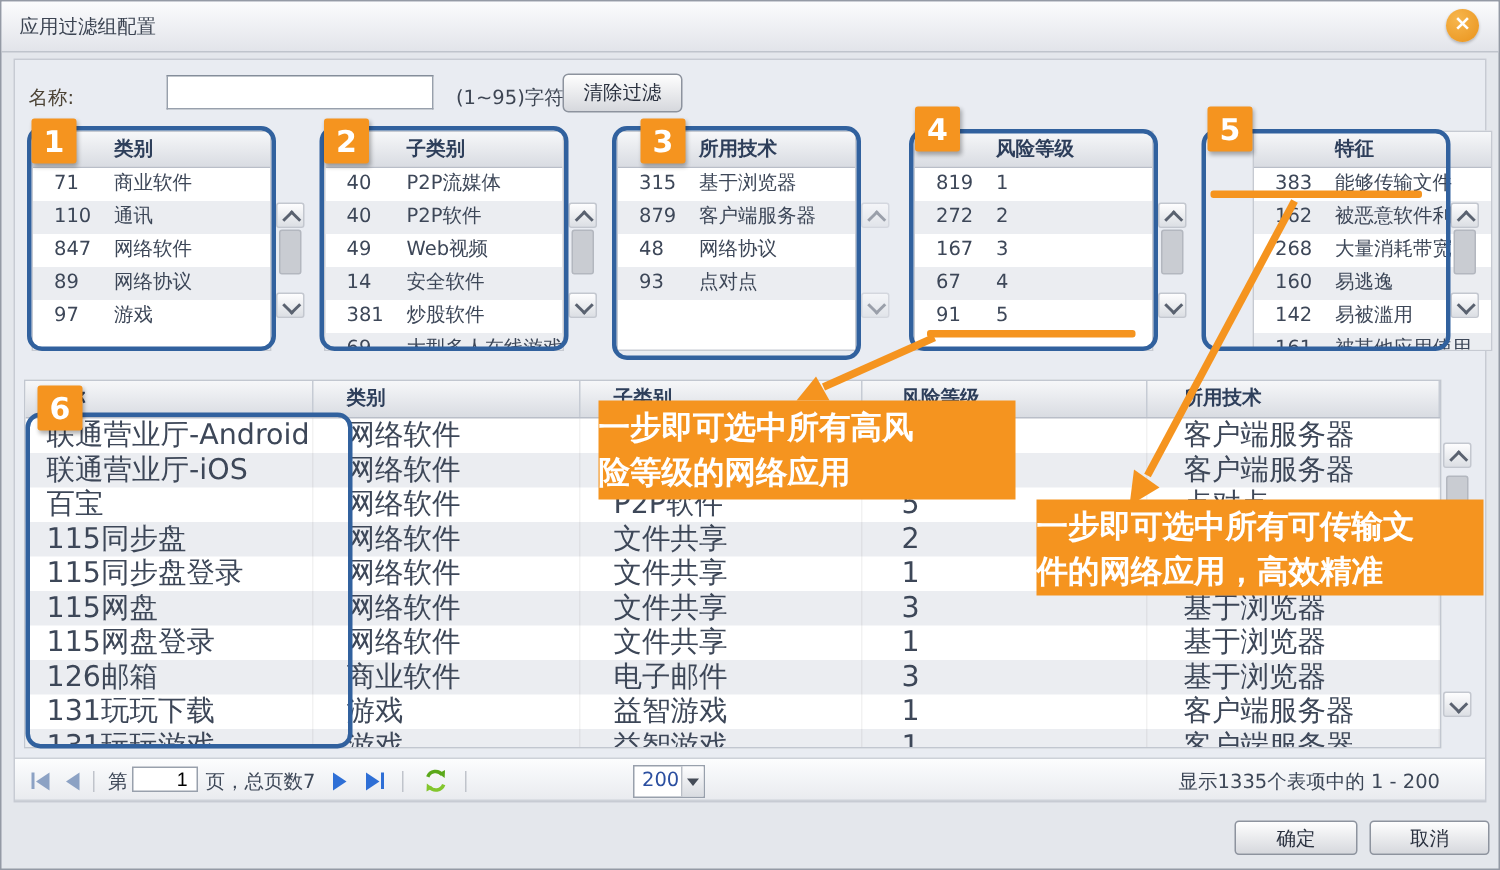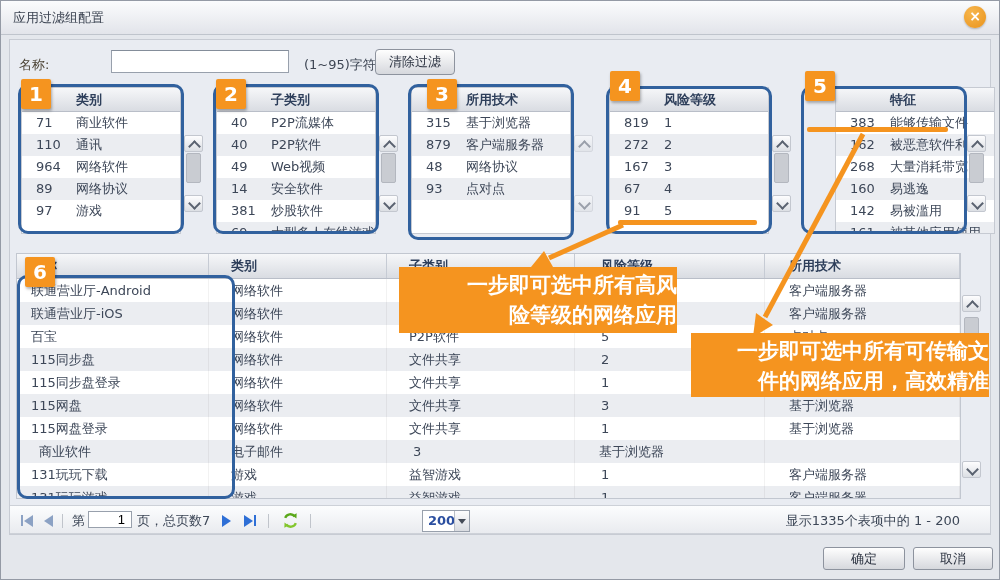--- a/index.html
+++ b/index.html
@@ -36,37 +36,37 @@
   
   .frame{position:absolute;border:3px solid #31619e;border-radius:10px;pointer-events:none;z-index:20;}
   .badge{position:absolute;width:30px;height:30px;background:#F5941F;color:#fff;font-size:20px;font-weight:bold;text-align:center;line-height:30px;border-radius:2px;box-shadow:1px 2px 3px rgba(0,0,0,.3);z-index:25;}
   
   .apptable{position:absolute;left:15px;top:252px;width:945px;height:246px;background:#fff;border:1px solid #c2c7d0;box-sizing:border-box;overflow:hidden;}
   .t-header,.t-row{display:grid;grid-template-columns:192px 178px 188px 190px auto;}
   .t-header{height:24px;background:linear-gradient(#f6f7f9,#d9dce2);border-bottom:1px solid #b9bec8;}
   .t-header span{font-size:13px;font-weight:bold;color:#2d3e5a;line-height:23px;border-right:1px solid #c6cbd4;white-space:nowrap;overflow:hidden;}
   .t-row{height:23px;}
   .t-row:nth-of-type(even){background:#ebedf1;}
-  .t-row span{font-size:13px;color:#3d4758;line-height:23px;border-right:1px solid rgba(0,0,0,.05);white-space:nowrap;overflow:hidden;}
+  .t-row span{font-size:19px;color:#3d4758;line-height:23px;border-right:1px solid rgba(0,0,0,.05);white-space:nowrap;overflow:hidden;}
   .p1{padding-left:14px;} .p2{padding-left:22px;} .p3{padding-left:22px;} .p4{padding-left:26px;} .p5{padding-left:24px;}
   
-  .callout{position:absolute;background:#F5941F;color:#fff;font-weight:bold;font-size:21px;text-align:right;line-height:30px;padding-top:3px;box-sizing:border-box;z-index:30;}
+  .callout{position:absolute;background:#F5941F;color:#fff;font-weight:bold;font-size:21px;text-align:left;line-height:30px;padding-top:3px;box-sizing:border-box;z-index:30;}
   .anno-svg{position:absolute;left:0;top:0;z-index:35;pointer-events:none;}
   
   .pgbar{position:absolute;left:9px;top:504px;width:980px;height:29px;background:linear-gradient(#fcfdfe,#e9ebef);border-top:1px solid #cdd1d8;border-bottom:1px solid #cdd1d8;box-sizing:border-box;}
   .pgbar .it{position:absolute;top:0;height:29px;display:flex;align-items:center;}
   .tri-l{width:0;height:0;border-top:6px solid transparent;border-bottom:6px solid transparent;border-right:9px solid #2e6fd6;}
   .tri-r{width:0;height:0;border-top:6px solid transparent;border-bottom:6px solid transparent;border-left:9px solid #2e6fd6;}
   .tri.off{border-right-color:#8ca2c4;border-left-color:#8ca2c4;}
   .pbar{width:2px;height:11px;background:#2e6fd6;margin:0 1px;}
   .pbar.off{background:#8ca2c4;}
   .sep{width:1px;height:14px;background:#c0c4cb;}
   .pg-txt{font-size:13px;color:#3d4757;white-space:nowrap;}
   .pg-input{width:44px;height:17px;border:1px solid #98a0ac;background:#fff;font-size:13px;text-align:right;padding-right:6px;box-sizing:border-box;}
-  .dd{width:46px;height:20px;border:1px solid #98a0ac;background:#fff;position:relative;cursor:pointer;font-weight:bold;}
+  .dd{width:46px;height:20px;border:1px solid #98a0ac;background:#fff;position:relative;cursor:pointer;}
   .dd-val{position:absolute;left:5px;top:2px;font-size:13px;color:#2b4fa0;}
   .dd-btn{position:absolute;right:0;top:0;width:14px;height:100%;background:linear-gradient(#fdfdfe,#d9dce1);border-left:1px solid #b9bec6;}
   .dd-arrow{position:absolute;left:3px;top:8px;width:0;height:0;border-left:4px solid transparent;border-right:4px solid transparent;border-top:5px solid #444b57;}
   
   .ok-btn{position:absolute;left:822px;top:546px;width:82px;height:23px;}
   .cancel-btn{position:absolute;left:912px;top:546px;width:80px;height:23px;}
 </style>
 </head>
 <body>
 
@@ -90,21 +90,21 @@
 
         <div class="lb-row">
           <span class="lb-count">71</span>
           <span class="lb-label">商业软件</span>
         </div>
         <div class="lb-row">
           <span class="lb-count">110</span>
           <span class="lb-label">通讯</span>
         </div>
         <div class="lb-row">
-          <span class="lb-count">964</span>
+          <span class="lb-count">847</span>
           <span class="lb-label">网络软件</span>
         </div>
         <div class="lb-row">
           <span class="lb-count">89</span>
           <span class="lb-label">网络协议</span>
         </div>
         <div class="lb-row">
           <span class="lb-count">97</span>
           <span class="lb-label">游戏</span>
         </div>
@@ -324,20 +324,21 @@
 
         <div class="t-row">
           <span class="p1">115网盘登录</span>
           <span class="p2">网络软件</span>
           <span class="p3">文件共享</span>
           <span class="p4">1</span>
           <span class="p5">基于浏览器</span>
         </div>
 
         <div class="t-row">
+          <span class="p1">126邮箱</span>
           <span class="p2">商业软件</span>
           <span class="p3">电子邮件</span>
           <span class="p4">3</span>
           <span class="p5">基于浏览器</span>
         </div>
 
         <div class="t-row">
           <span class="p1">131玩玩下载</span>
           <span class="p2">游戏</span>
           <span class="p3">益智游戏</span>

